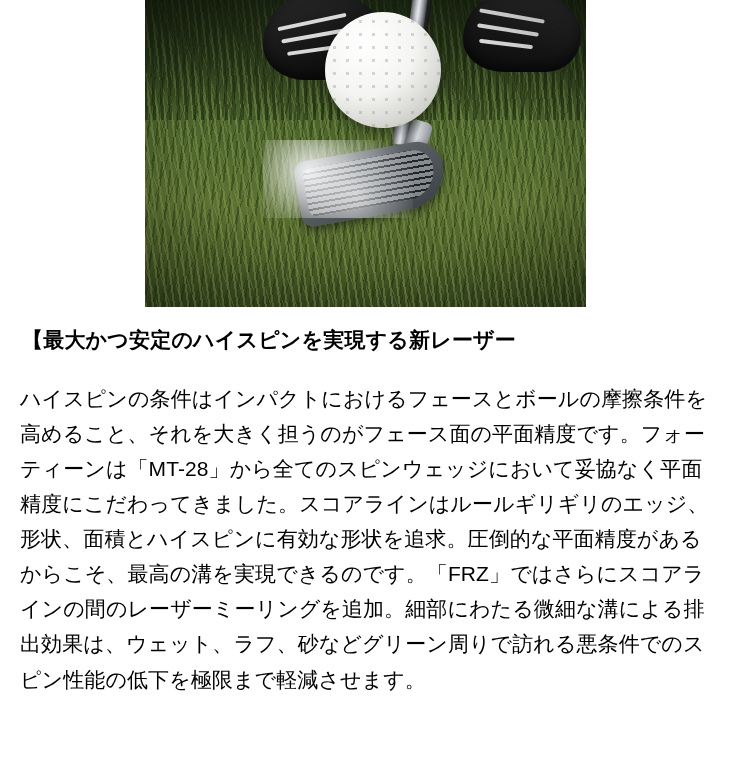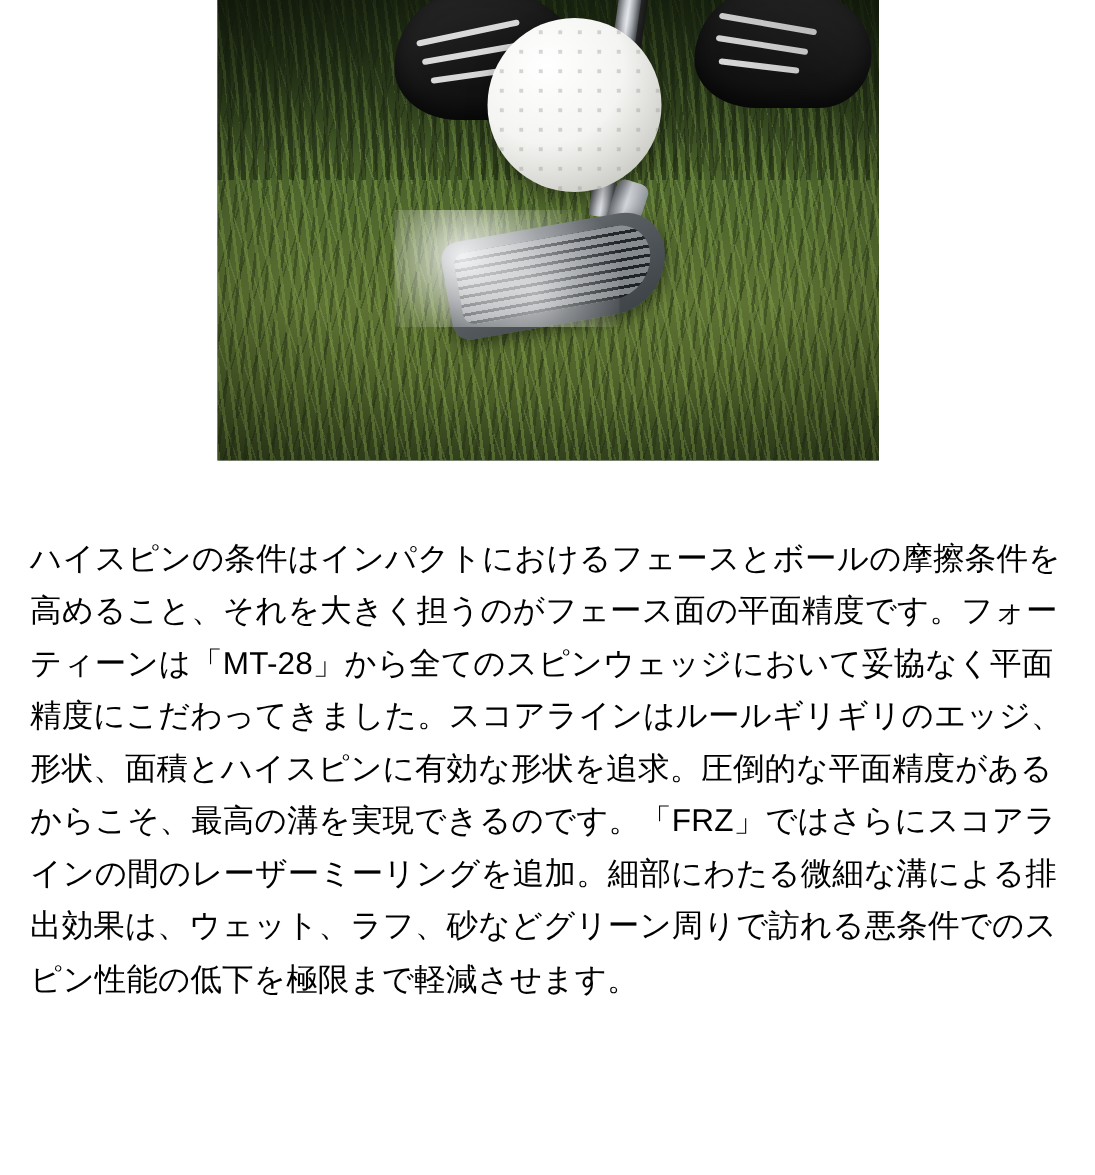--- a/index.html
+++ b/index.html
@@ -170,21 +170,21 @@
   .heading {
     margin: 16px 22px 0 22px;
     font-size: 21px;
     font-weight: bold;
     line-height: 1.62;
     letter-spacing: 0.2px;
     color: #000000;
   }
   .heading .ln { display: block; }
   .body-copy {
-    margin: 48px 20px 0 20px;
+    margin: 24px 20px 0 20px;
     font-size: 21px;
     line-height: 1.67;
     letter-spacing: 0.1px;
     color: #000000;
     text-align: left;
     font-weight: 500;
   }
   .body-copy p { margin: 0; }
 </style>
 </head>
@@ -222,19 +222,20 @@
 
       <div class="ball">
         <div class="ball-dimples"></div>
       </div>
 
       <div class="vignette"></div>
     </div>
   </div>
 
   <h2 class="heading">
+    <span class="ln">【最大かつ安定のハイスピンを実現する新レーザー</span>
   </h2>
 
   <div class="body-copy">
     <p>ハイスピンの条件はインパクトにおけるフェースとボールの摩擦条件を高めること、それを大きく担うのがフェース面の平面精度です。フォーティーンは「MT-28」から全てのスピンウェッジにおいて妥協なく平面精度にこだわってきました。スコアラインはルールギリギリのエッジ、形状、面積とハイスピンに有効な形状を追求。圧倒的な平面精度があるからこそ、最高の溝を実現できるのです。「FRZ」ではさらにスコアラインの間のレーザーミーリングを追加。細部にわたる微細な溝による排出効果は、ウェット、ラフ、砂などグリーン周りで訪れる悪条件でのスピン性能の低下を極限まで軽減させます。</p>
   </div>
 
 </div>
 
 </body></html>

